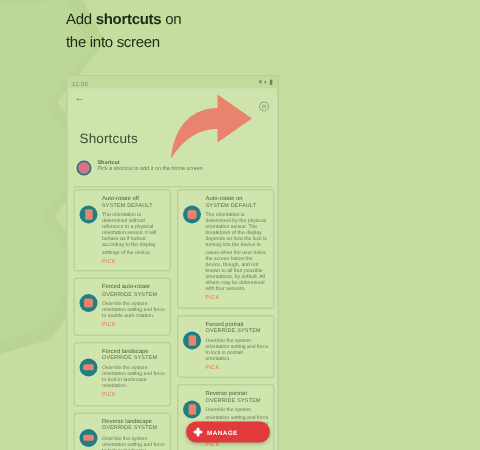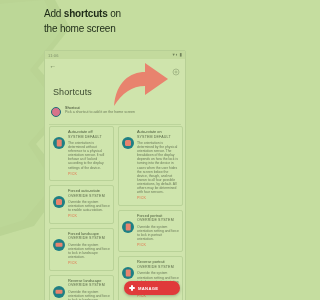--- a/index.html
+++ b/index.html
@@ -127,21 +127,21 @@
 
   <div class="deco-hand">
     <svg width="120" height="250" viewBox="0 0 120 250">
       <path d="M10 0 L78 0 L96 34 L64 74 L96 112 L62 150 L92 188 L60 232 L6 248 L0 120 Z" fill="#a9c785" opacity="0.75"></path>
       <path d="M24 10 L70 6 L86 38 L56 76 L86 114 L54 150 L80 190 L50 226 L18 236 L14 120 Z" fill="#b7d392" opacity="0.8"></path>
     </svg>
   </div>
 
   <div class="headline">
     <span>Add </span><b>shortcuts</b><span> on</span><br>
-    <span>the home screen</span>
+    <span>the into screen</span>
   </div>
 
   <div class="phone">
 
     <div class="statusbar">
       <div class="sb-time">11:06</div>
       <div class="sb-icons">
         <span class="sb-ic">▾</span>
         <span class="sb-ic">◐</span>
         <span class="sb-ic">▮</span>

